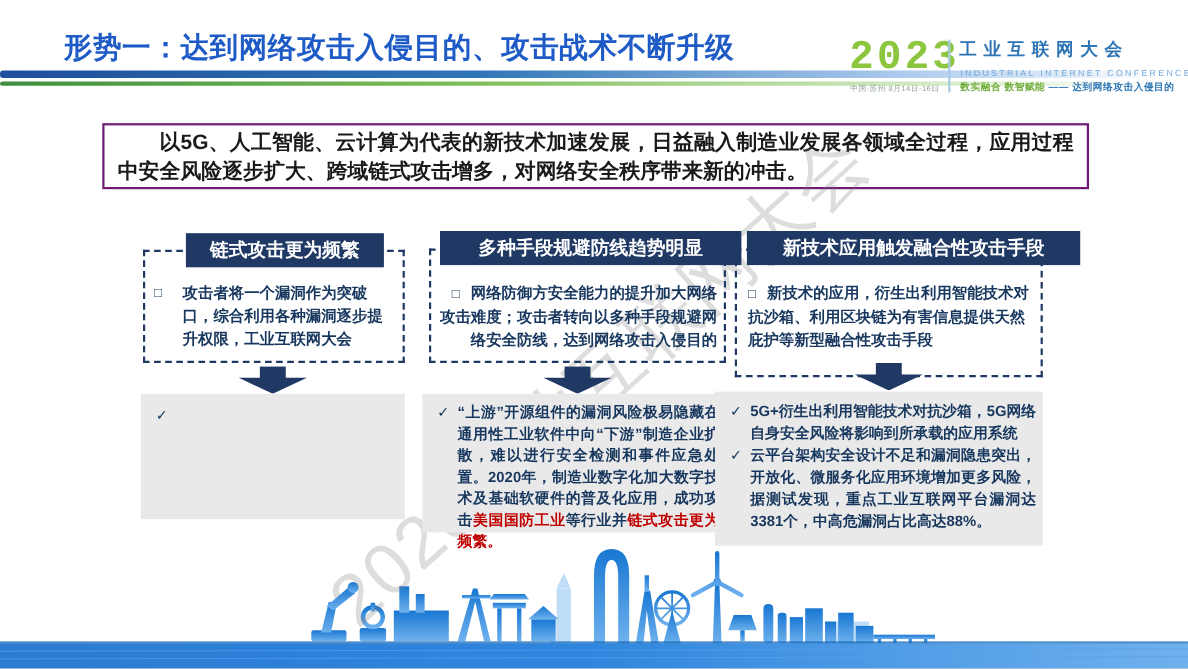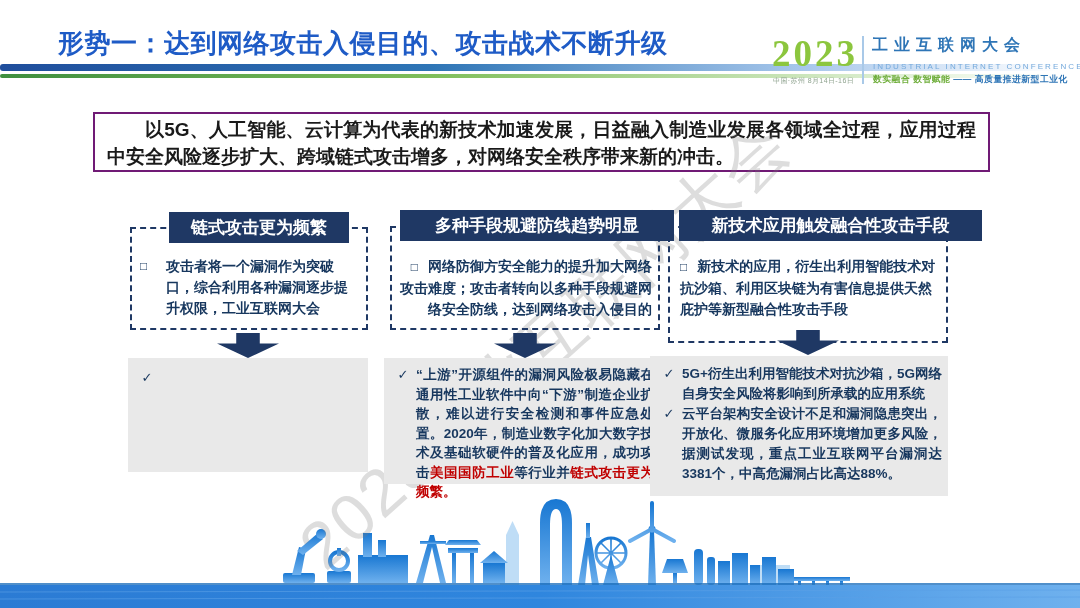--- a/index.html
+++ b/index.html
@@ -20,21 +20,21 @@
     background:linear-gradient(90deg,#1F4E9C 0%,#2E75B6 40%,#A9C8EC 75%,rgba(255,255,255,0) 98%);
   }
   .rule-green {
     position:absolute; left:0; top:74px; width:1080px; height:4px; border-radius:2px;
     background:linear-gradient(90deg,#3F8F3F 0%,#7FBE5A 40%,#D8ECCB 80%,rgba(255,255,255,0) 98%);
   }
   
   .logo { position:absolute; left:772px; top:36px; width:306px; height:54px; }
   .logo-year {
     position:absolute; left:0; top:-4px; font-size:37px; font-weight:bold;
-    color:#8CC63E; letter-spacing:3px; font-family:Liberation Serif, serif;
+    color:#8CC63E; letter-spacing:3px; font-family:Liberation Mono, monospace;
   }
   .logo-venue {
     position:absolute; left:1px; top:40px; font-size:7px; color:#8FA38F;
     letter-spacing:0.4px; white-space:nowrap;
   }
   .logo-divider { position:absolute; left:90px; top:0; width:2px; height:48px; background:#A9C9E8; }
   .logo-cn {
     position:absolute; left:100px; top:-1px; font-size:16px; font-weight:bold;
     color:#2E75B6; letter-spacing:6px; white-space:nowrap;
   }
@@ -109,21 +109,21 @@
   <div class="page-title">形势一：达到网络攻击入侵目的、攻击战术不断升级</div>
   <div class="rule-blue"></div>
   <div class="rule-green"></div>
 
   <div class="logo">
     <div class="logo-year">2023</div>
     <div class="logo-venue">中国·苏州 8月14日-16日</div>
     <div class="logo-divider"></div>
     <div class="logo-cn">工业互联网大会</div>
     <div class="logo-en">INDUSTRIAL INTERNET CONFERENCE</div>
-    <div class="logo-tagline"><span class="tg-green">数实融合  数智赋能</span><span class="tg-blue"> —— 高质量推进新型工业化</span></div>
+    <div class="logo-tagline"><span class="tg-green">数实融合  数智赋能</span><span class="tg-blue"> —— 达到网络攻击入侵目的</span></div>
   </div>
 
   <div class="watermark">2023工业互联网大会</div>
 
   <div class="intro-box">
     <div class="intro-text">以5G、人工智能、云计算为代表的新技术加速发展，日益融入制造业发展各领域全过程，应用过程中安全风险逐步扩大、跨域链式攻击增多，对网络安全秩序带来新的冲击。</div>
   </div>
 
   <div class="pill pill-1">链式攻击更为频繁</div>
   <div class="dash-box dash-1">

